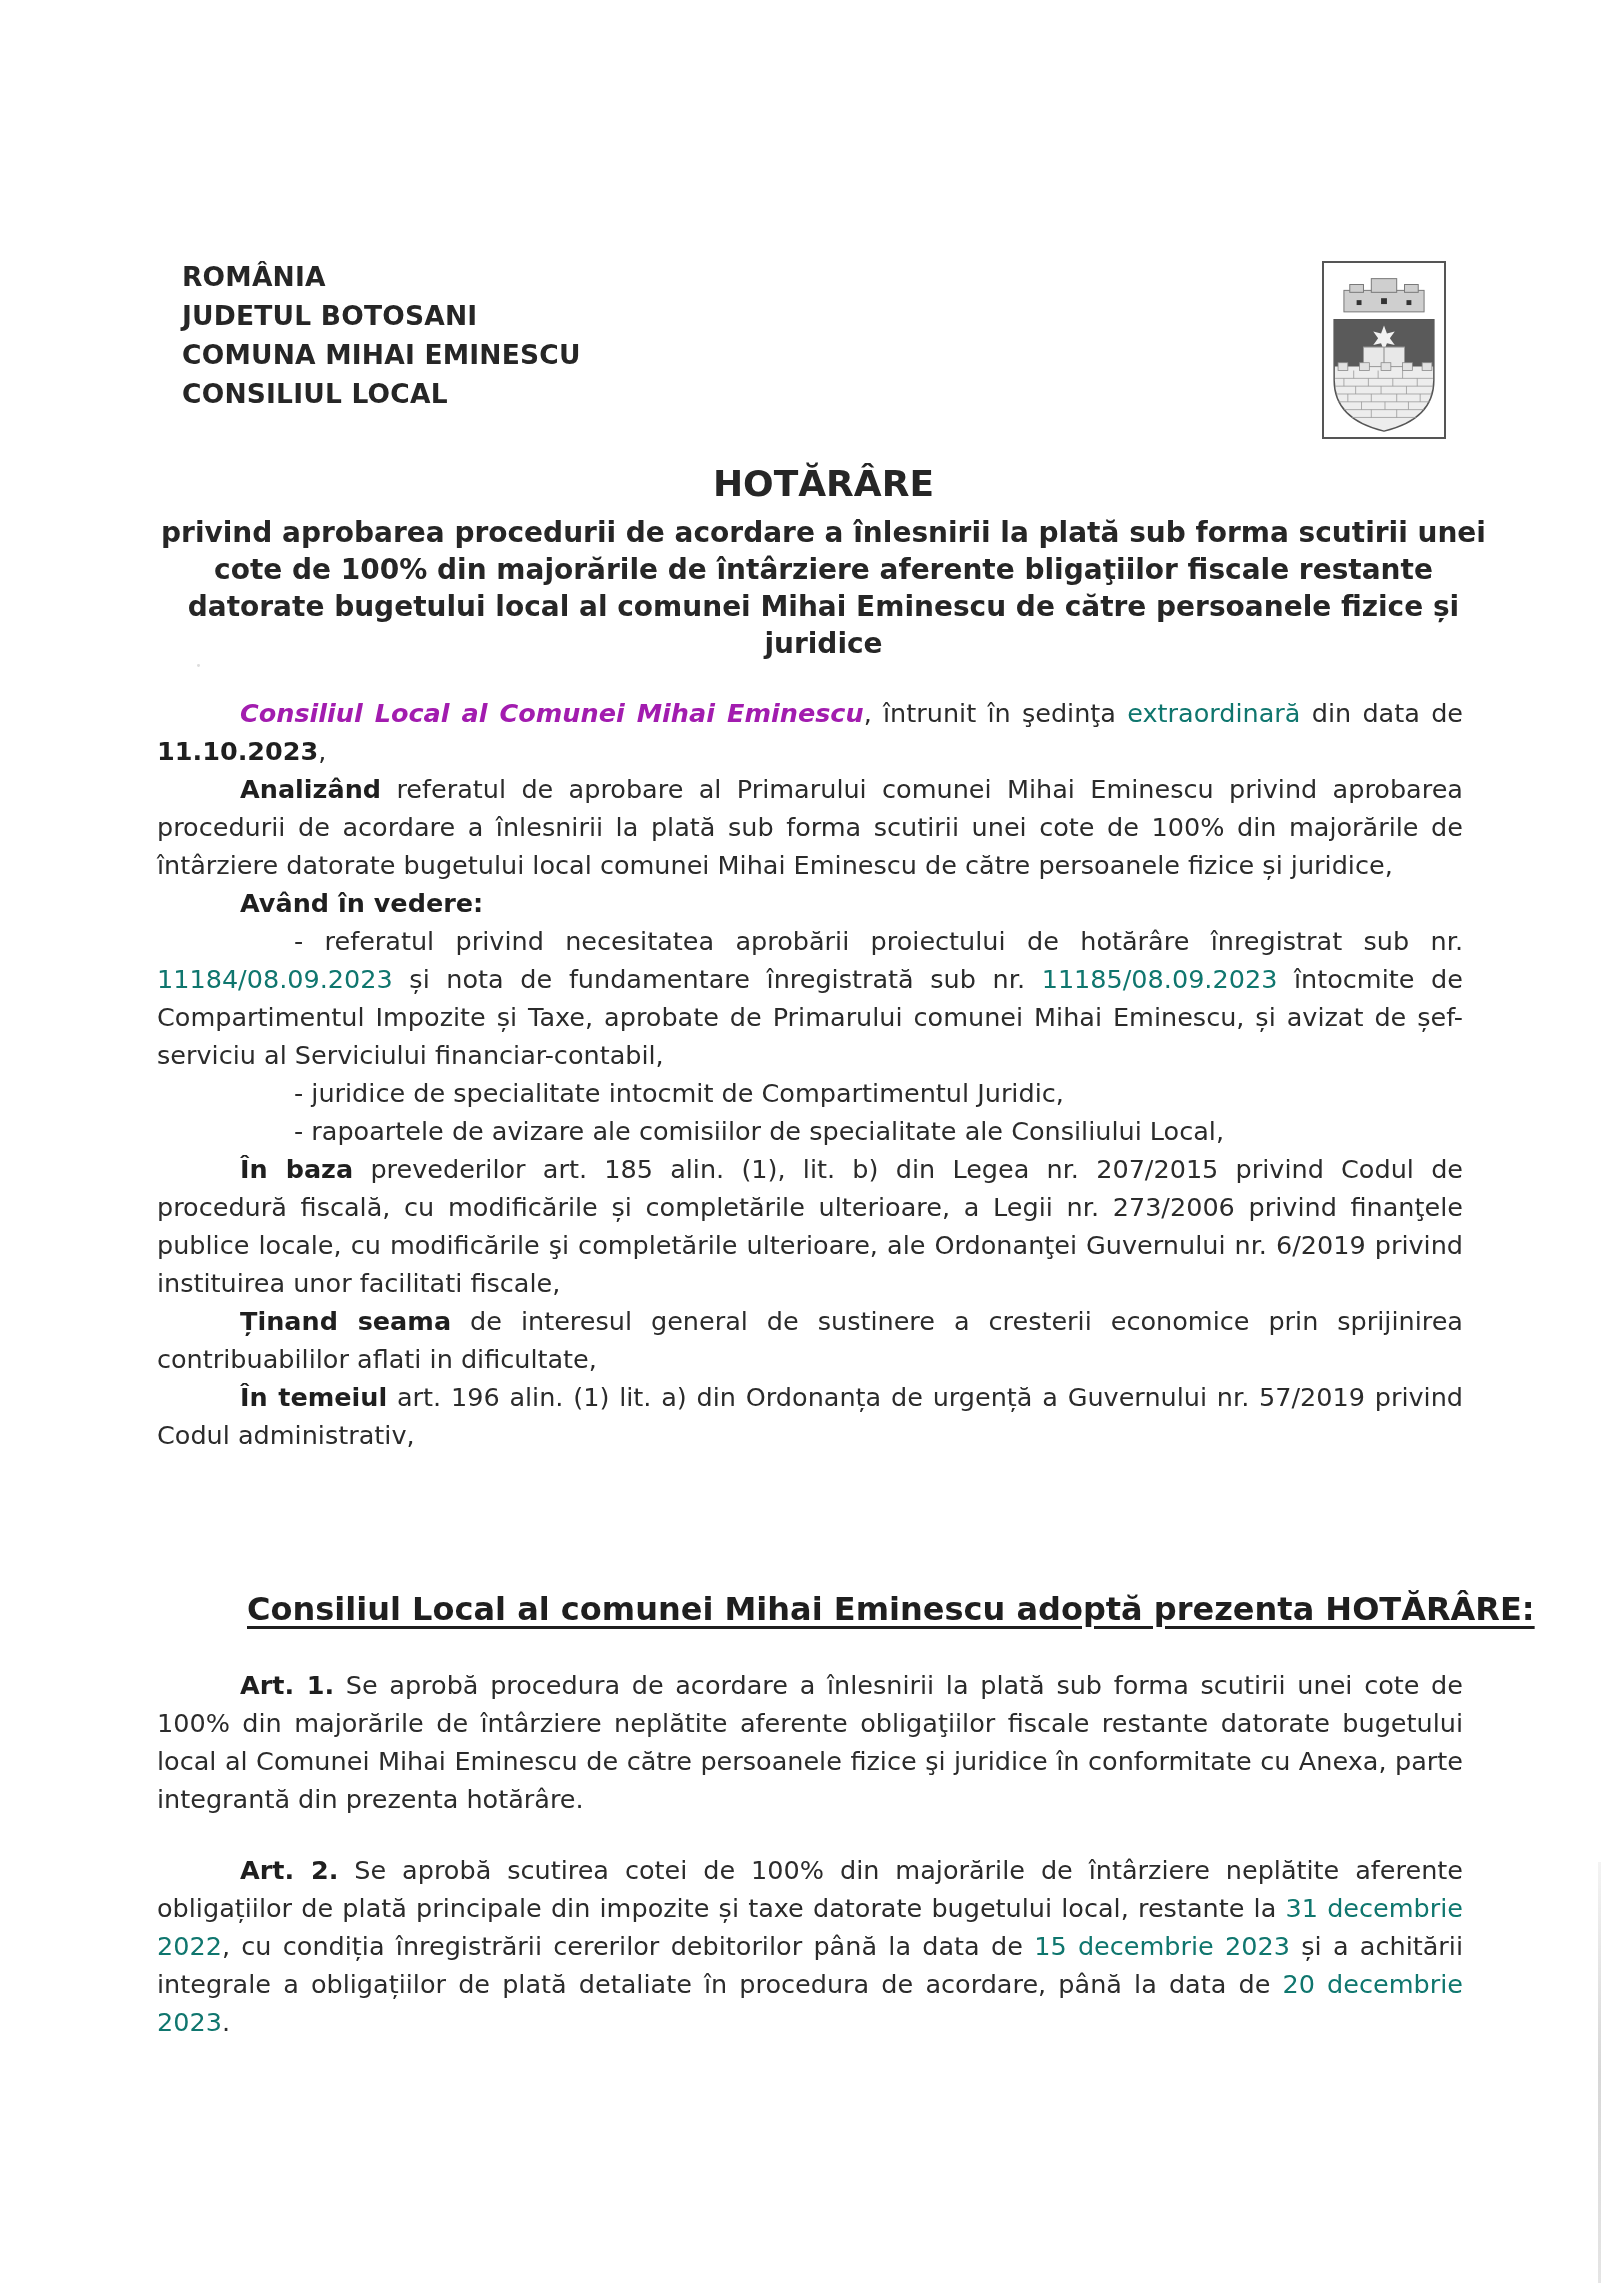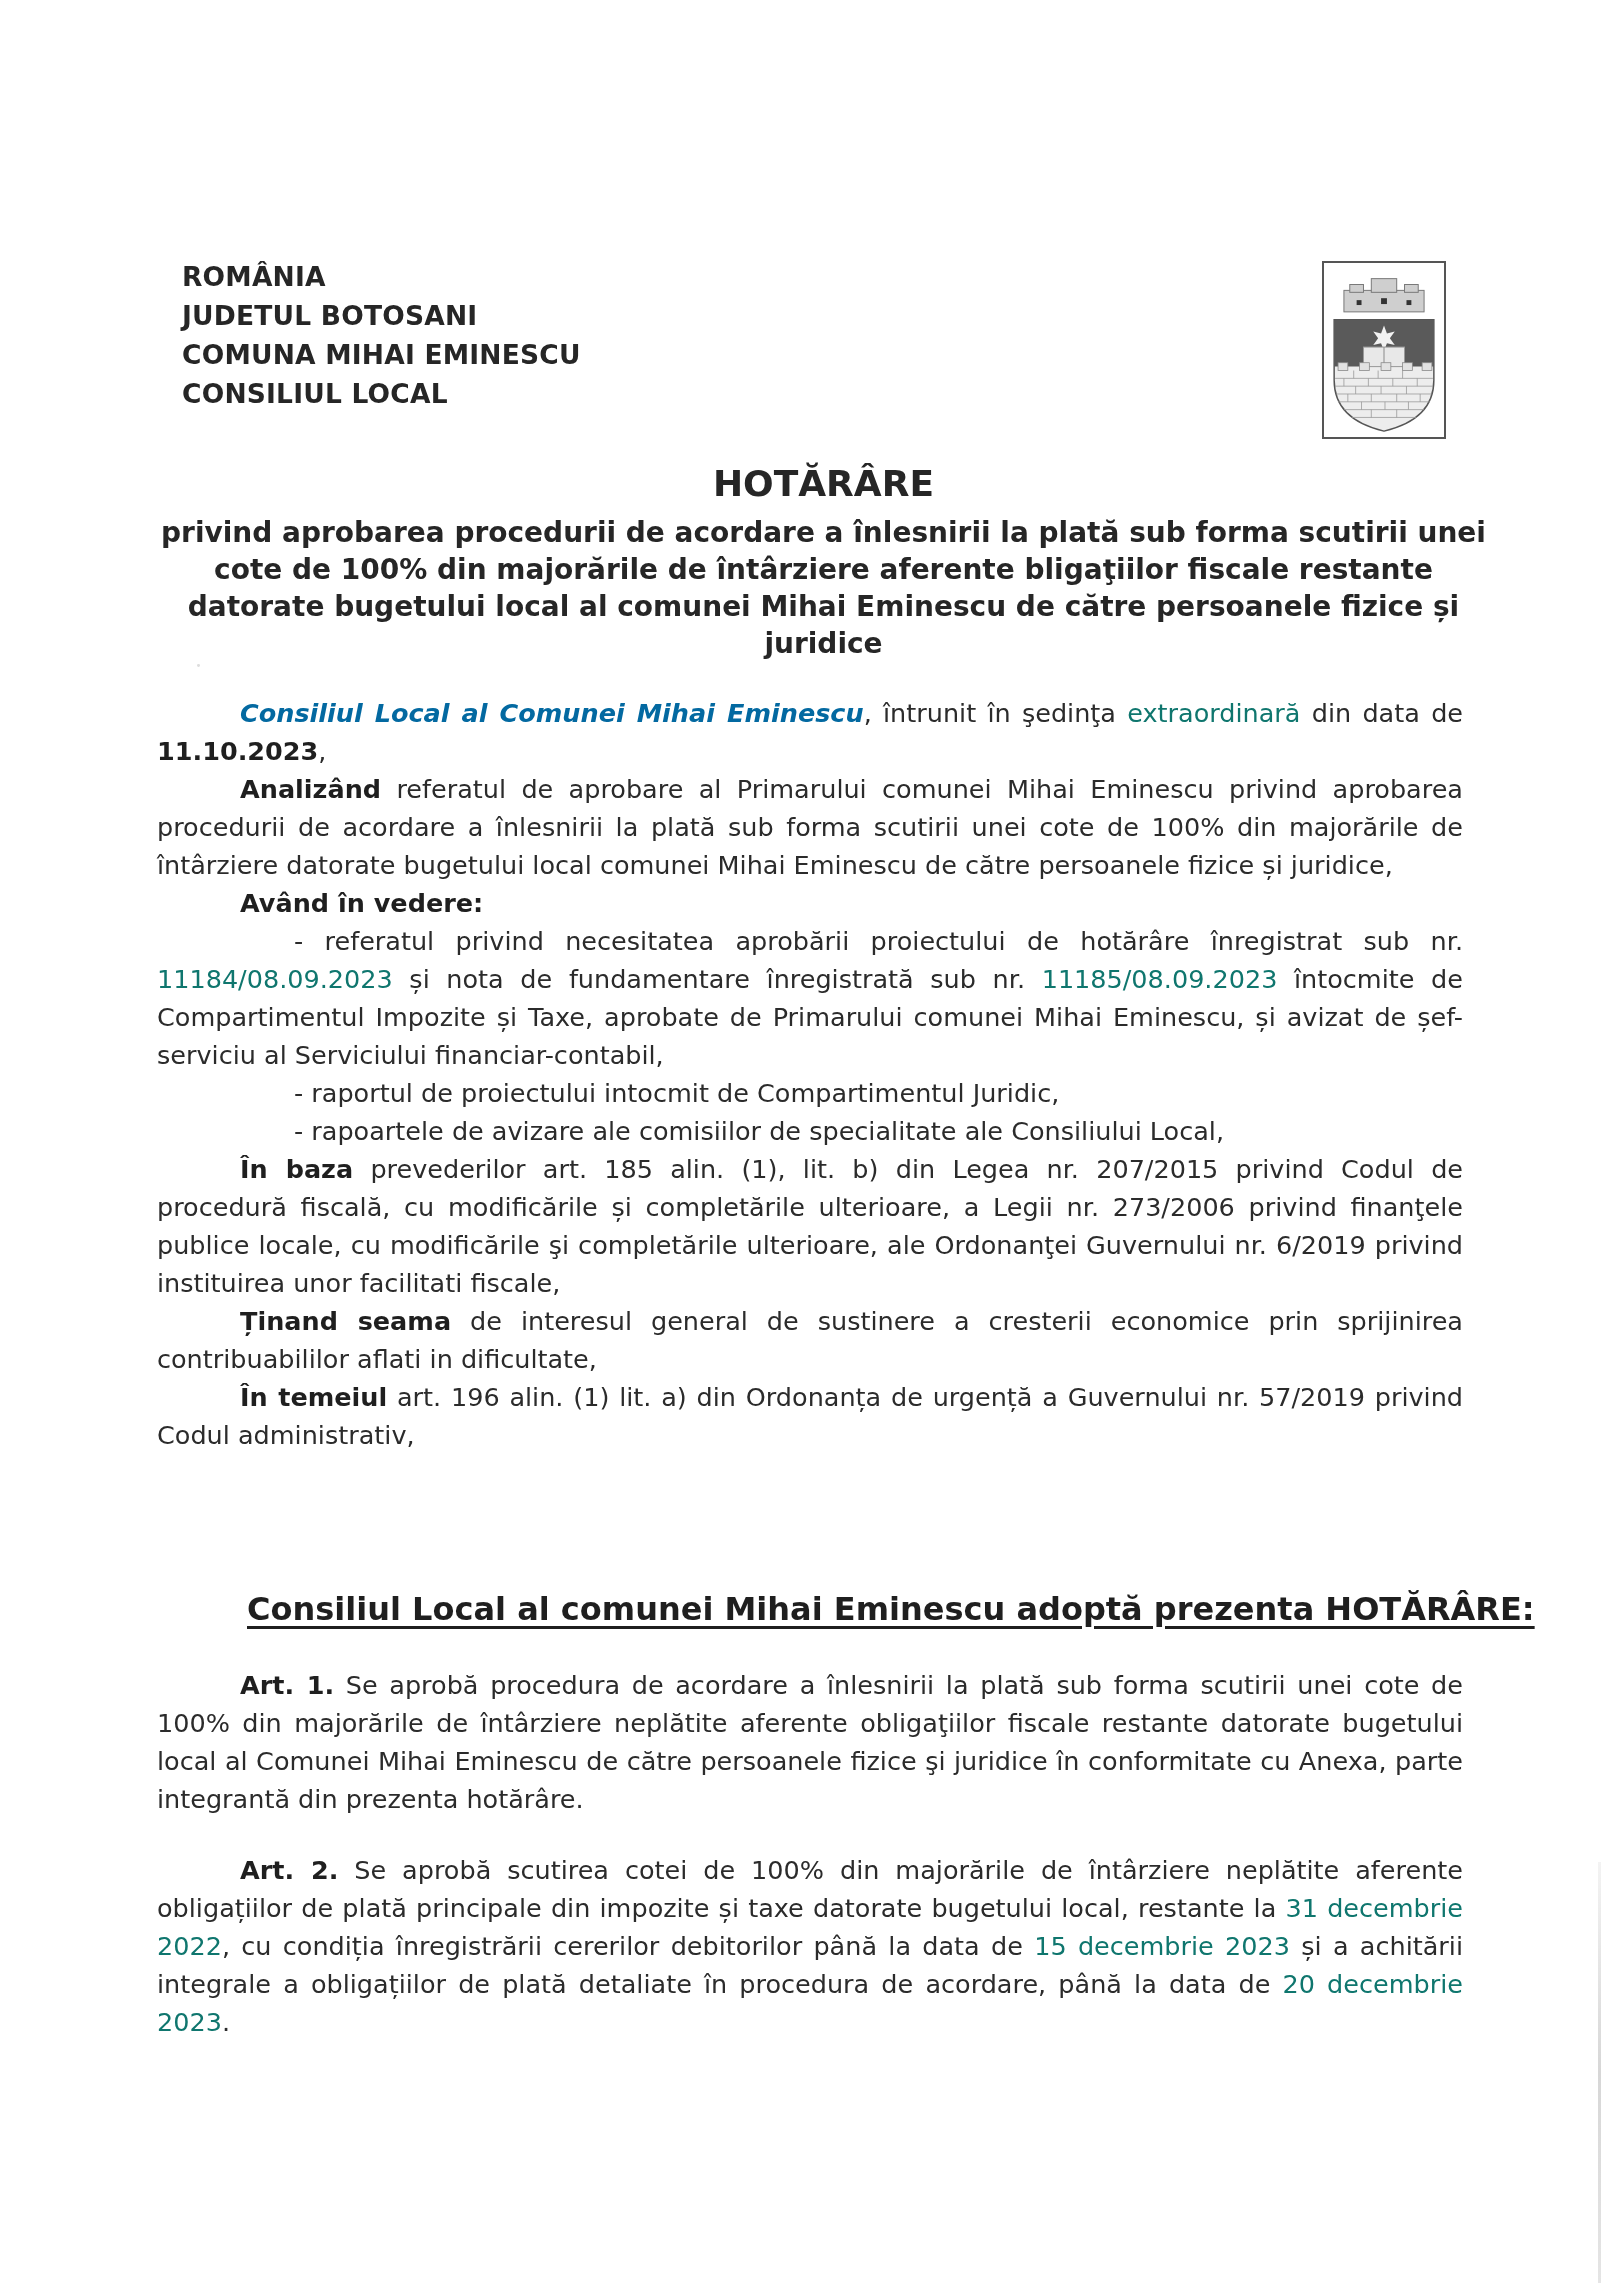--- a/index.html
+++ b/index.html
@@ -13,21 +13,21 @@
   .crest { position: absolute; left: 1322px; top: 261px; width: 120px; height: 174px; border: 2px solid #555; background: #fff; }
   .crest svg { display: block; }
 
   .title-block { position: absolute; left: 157px; width: 1333px; top: 465px; text-align: center; font-weight: bold; font-size: 28px; line-height: 37px; color: #262626; }
   .title-block .t1 { font-size: 36px; margin-bottom: 12px; }
 
   .body-text { position: absolute; left: 157px; width: 1306px; font-size: 25.5px; line-height: 38px; color: #2b2b2b; text-align: justify; }
   .para { margin: 0; }
   .indent { text-indent: 83px; }
   .b { font-weight: bold; color: #1f1f1f; margin-top: 30px; }
-  .bi { font-weight: bold; font-style: italic; color: #0369a1; }
+  .bi { font-weight: bold; font-style: italic; color: #a21caf; }
   .gray { color: #0f766e; }
   .dash-item { text-indent: 137px; }
   .dash-item2 { padding-left: 137px; }
 
   .adopt { position: absolute; left: 247px; top: 1590px; font-weight: bold; font-size: 32px; text-decoration: underline; text-underline-offset: 5.9px; color: #1f1f1f; white-space: nowrap; }
 
   .scan-line { position: absolute; left: 1598px; top: 1862px; width: 2.9px; height: 421px; background: linear-gradient(#f3f3f3, #d7d7d7, #e5e5e5); }
   .speck { position: absolute; left: 197px; top: 664px; width: 2.9px; height: 2.9px; background: #ddd; border-radius: 50%; }
 </style>
 </head>
@@ -108,21 +108,21 @@
 
   <div class="body-text" style="top:694px;">
     <p class="para indent"><span class="bi">Consiliul Local al Comunei Mihai Eminescu</span><span>, întrunit în şedinţa </span><span class="gray">extraordinară</span><span> din data de </span><span class="b">11.10.2023</span><span>,</span></p>
 
     <p class="para indent"><span class="b">Analizând</span><span> referatul de aprobare al Primarului comunei Mihai Eminescu privind aprobarea procedurii de acordare a înlesnirii la plată sub forma scutirii unei cote de 100% din majorările de întârziere datorate bugetului local comunei Mihai Eminescu de către persoanele fizice și juridice,</span></p>
 
     <p class="para indent"><span class="b">Având în vedere:</span></p>
 
     <p class="para dash-item"><span>- referatul privind necesitatea aprobării proiectului de hotărâre înregistrat sub nr. </span><span class="gray">11184/08.09.2023</span><span> și nota de fundamentare înregistrată sub nr. </span><span class="gray">11185/08.09.2023</span><span> întocmite de Compartimentul Impozite și Taxe, aprobate de Primarului comunei Mihai Eminescu, și avizat de șef-serviciu al Serviciului financiar-contabil,</span></p>
 
-    <p class="para dash-item2">-  raportul de proiectului intocmit de Compartimentul Juridic,</p>
+    <p class="para dash-item2">-  juridice de specialitate intocmit de Compartimentul Juridic,</p>
     <p class="para dash-item2">-  rapoartele de avizare ale comisiilor de specialitate ale Consiliului Local,</p>
 
     <p class="para indent"><span class="b">În baza</span><span> prevederilor art. 185 alin. (1), lit. b) din Legea nr. 207/2015 privind Codul de procedură fiscală, cu modificările și completările ulterioare, a Legii nr. 273/2006 privind finanţele publice locale, cu modificările şi completările ulterioare, ale Ordonanţei Guvernului nr. 6/2019 privind instituirea unor facilitati fiscale,</span></p>
 
 
     <p class="para indent"><span class="b">Ținand seama</span><span> de interesul general de sustinere a cresterii economice prin sprijinirea contribuabililor aflati in dificultate,</span></p>
 
     <p class="para indent"><span class="b">În temeiul</span><span> art. 196 alin. (1) lit. a) din Ordonanța de urgență a Guvernului nr. 57/2019 privind Codul administrativ,</span></p>
   </div>
 

